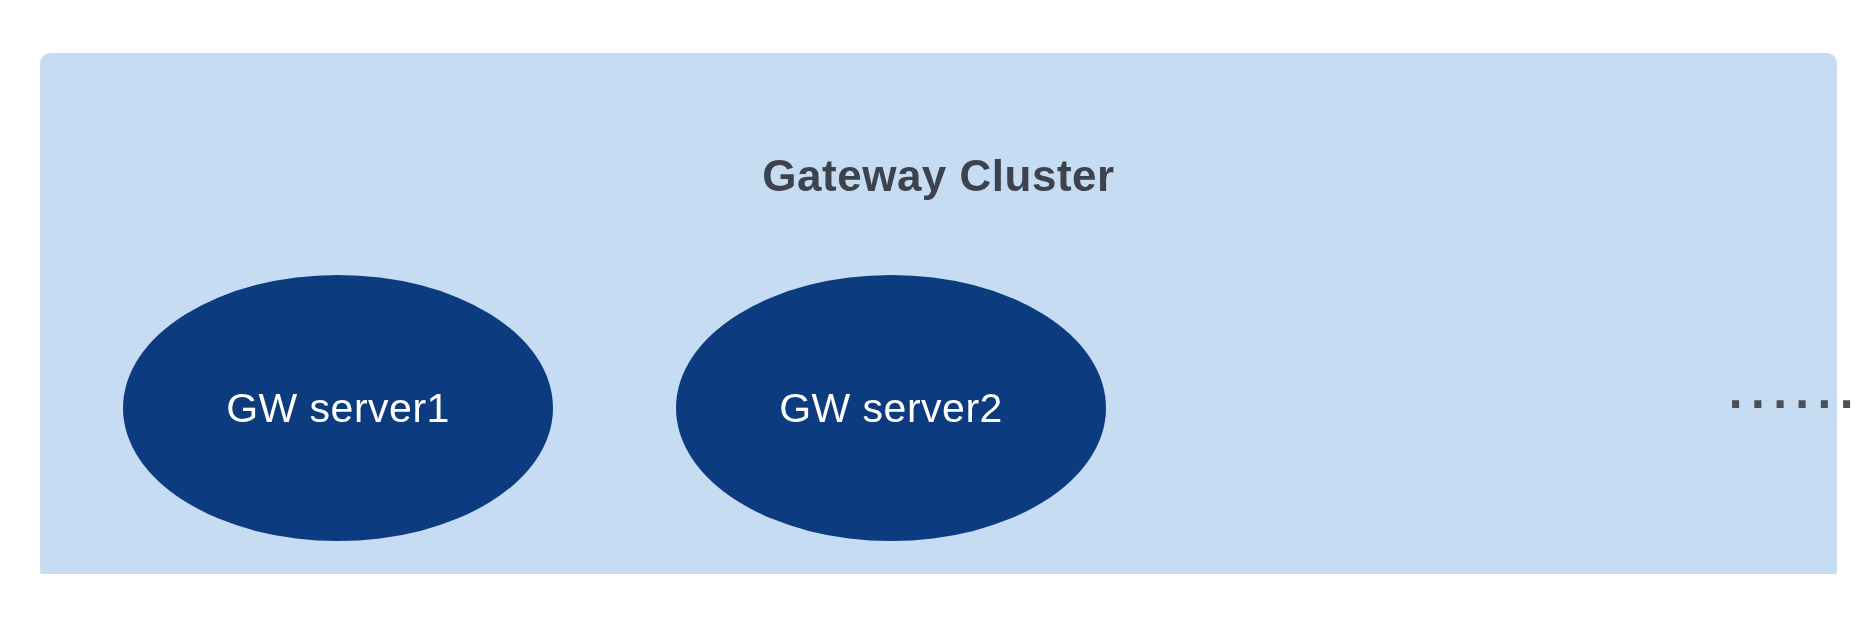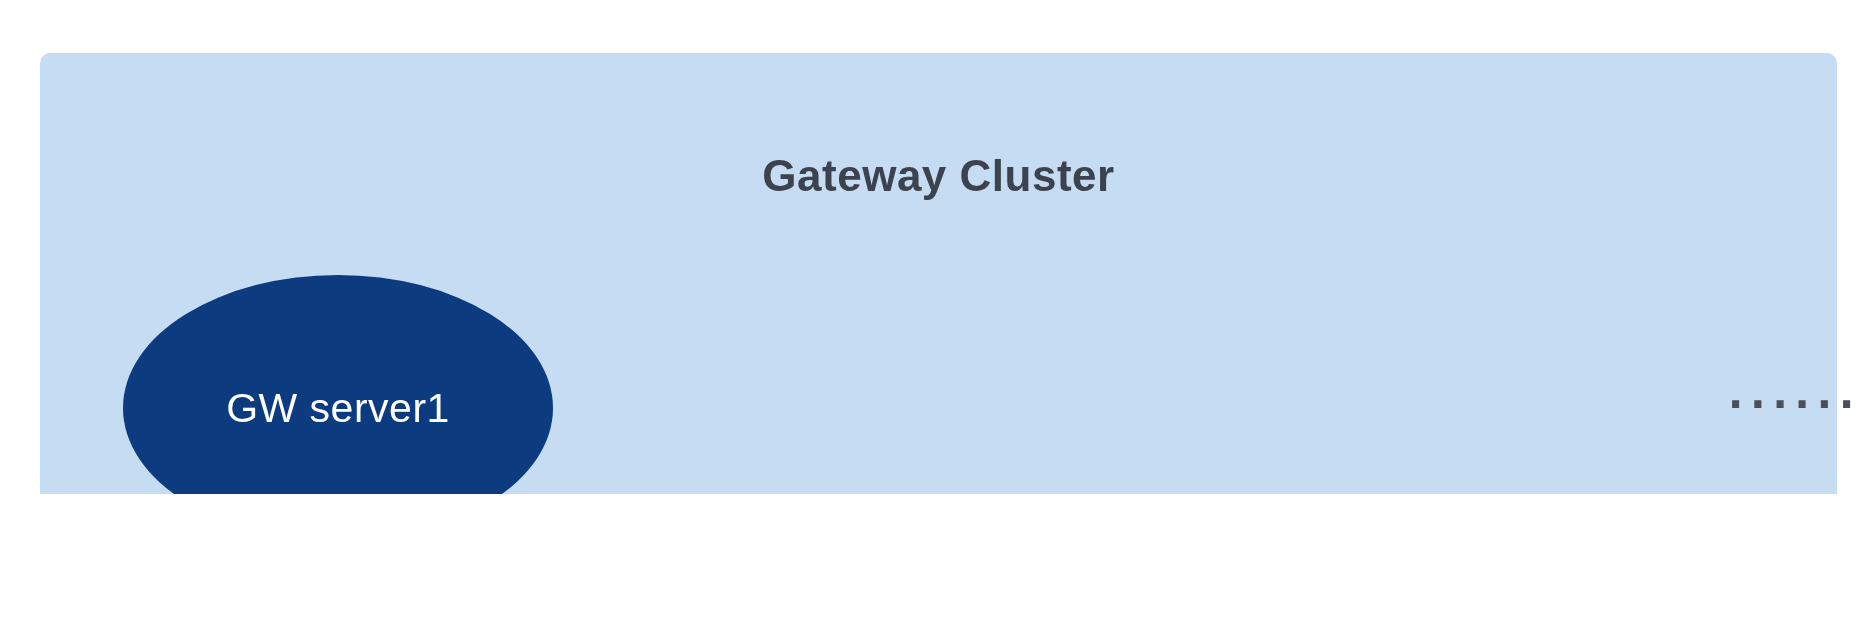--- a/index.html
+++ b/index.html
@@ -4,21 +4,21 @@
 <style>
   html, body {
     margin: 0;
     padding: 0;
     background: #ffffff;
     font-family: "Liberation Sans", "DejaVu Sans", sans-serif;
   }
   .canvas {
     position: relative;
     width: 1876px;
-    height: 494px;
+    height: 574px;
     background: #ffffff;
     overflow: hidden;
   }
   .cluster-panel {
     position: absolute;
     left: 40px;
     top: 53px;
     width: 1797px;
     height: 527px;
     background: var(--panel-bg, #c6dcf3);
@@ -72,17 +72,20 @@
 <body>
 
 <div class="canvas">
   <div class="cluster-panel">
     <div class="cluster-title">Gateway Cluster</div>
 
     <div class="node-ellipse node-1">
       <span class="node-label">GW server1</span>
     </div>
 
+    <div class="node-ellipse node-2">
+      <span class="node-label">GW server2</span>
+    </div>
 
 
     <div class="more-dots">......</div>
   </div>
 </div>
 
 </body></html>

